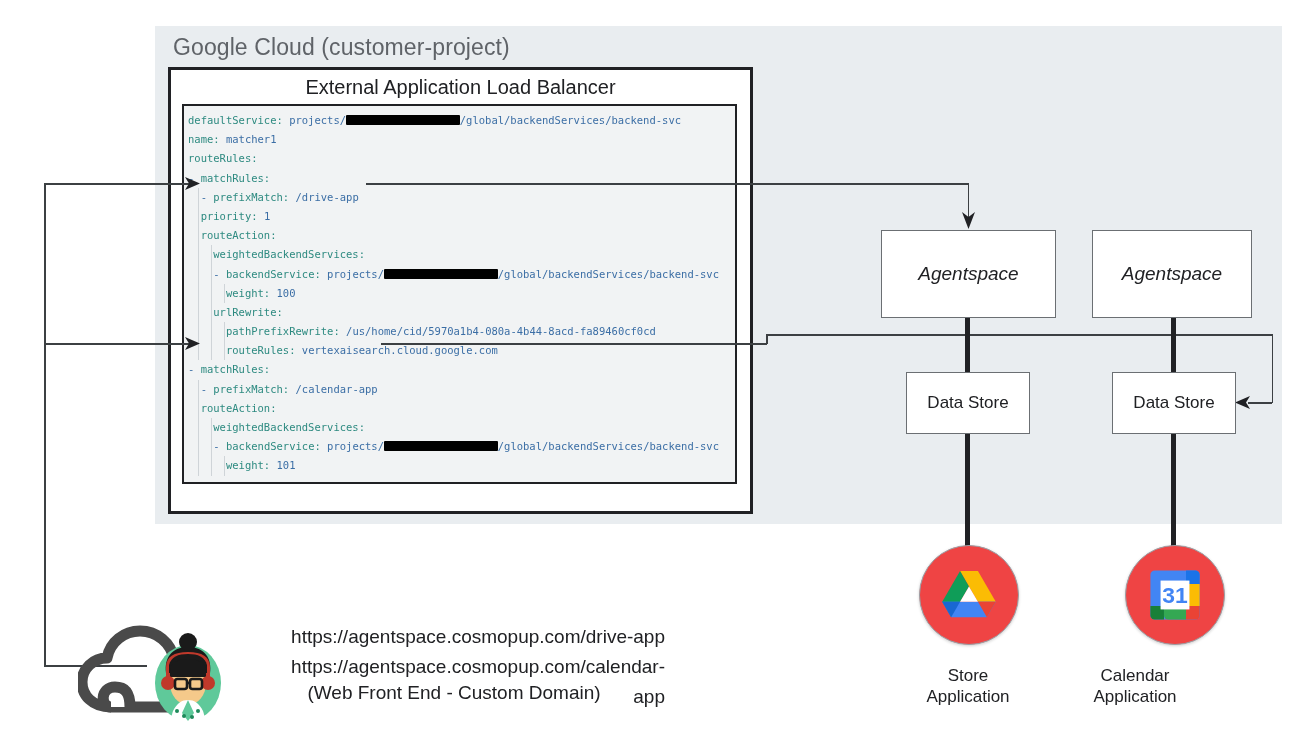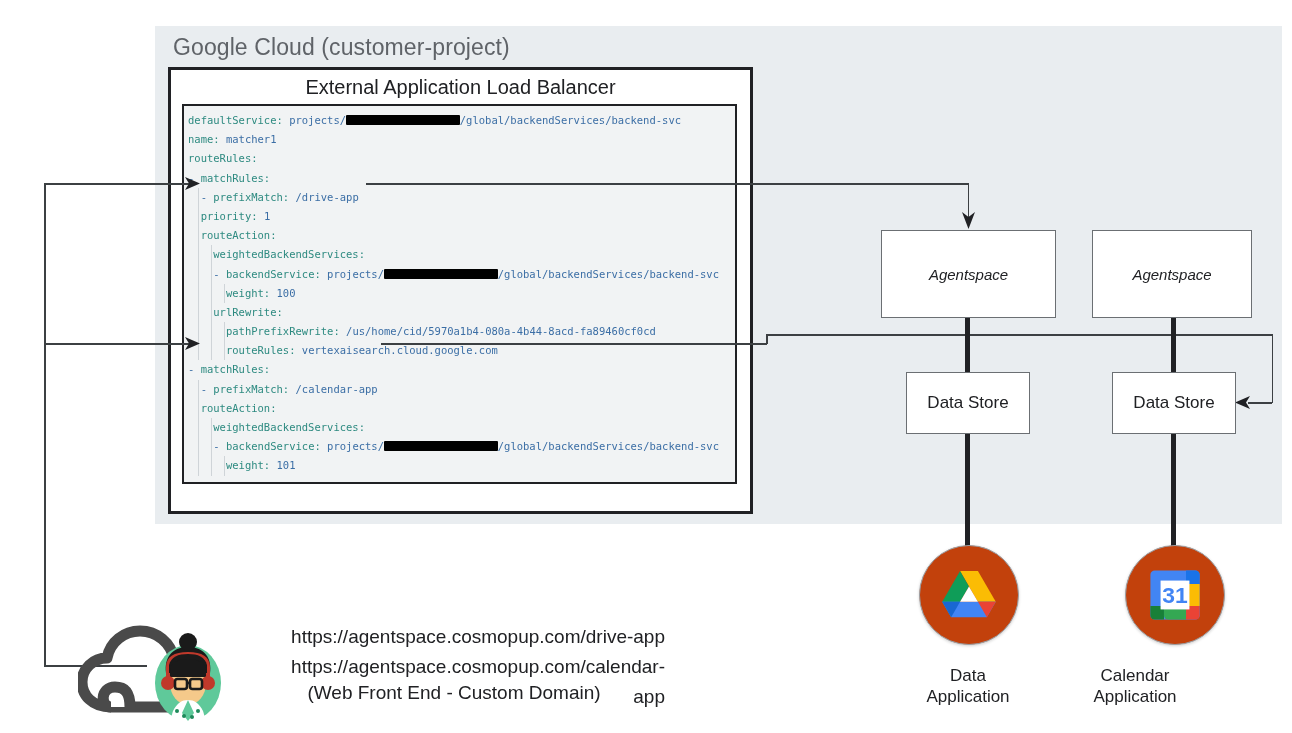--- a/index.html
+++ b/index.html
@@ -51,32 +51,32 @@
   }
   
   .guide{
     position:absolute;top:0;width:1px;height:19.2px;background:#cfd4d8;
   }
 
   
   .node-box{
     position:absolute;background:#ffffff;border:1.5px solid #6b6f73;
     box-sizing:border-box;display:flex;align-items:center;
-    justify-content:center;font-size:15px;color:#202124;
+    justify-content:center;font-size:19px;color:#202124;
   }
   .node-box.italic{font-style:italic;}
   #agentspace-1{left:881px;top:230px;width:175px;height:88px;}
   #agentspace-2{left:1092px;top:230px;width:160px;height:88px;}
   #datastore-1{left:906px;top:372px;width:124px;height:62px;font-size:17px;}
   #datastore-2{left:1112px;top:372px;width:124px;height:62px;font-size:17px;}
 
   
   .app-circle{
     position:absolute;width:98px;height:98px;border-radius:50%;
-    background:#c2410c;border:1.2px solid #9aa0a6;
+    background:#ef4444;border:1.2px solid #9aa0a6;
     box-shadow:0 1px 3px rgba(0,0,0,.18);
     display:flex;align-items:center;justify-content:center;
   }
   #drive-circle{left:919px;top:545px;}
   #calendar-circle{left:1125px;top:545px;}
   .app-caption{
     position:absolute;width:190px;text-align:center;
     font-size:17px;line-height:21px;color:#202124;
   }
   #drive-caption{left:873px;top:665px;}
@@ -181,21 +181,21 @@
     <svg width="54" height="48" viewBox="0 0 87 78">
       <path d="M29 0 L58 0 L87 50 L58 50 Z" fill="#fbbc04"></path>
       <path d="M29 0 L0 50 L14.5 75 L43.5 25 Z" fill="#0f9d58"></path>
       <path d="M0 50 L14.5 75 L72.5 75 L87 50 Z" fill="#4285f4"></path>
       <path d="M0 50 L14.5 75 L29 50 Z" fill="#1967d2"></path>
       <path d="M87 50 L72.5 75 L58 50 Z" fill="#ea4335"></path>
       <path d="M29 50 L43.5 25 L58 50 Z" fill="#ffffff"></path>
     </svg>
   </div>
   <div class="app-caption" id="drive-caption">
-    <div>Data</div>
+    <div>Store</div>
     <div>Application</div>
   </div>
 
   <div class="app-circle" id="calendar-circle">
     <svg width="56" height="56" viewBox="0 0 66 66">
       <rect x="4" y="4" width="58" height="58" rx="5" fill="#4285f4"></rect>
       <path d="M46 4 H57 A5 5 0 0 1 62 9 V20 H46 Z" fill="#1a73e8"></path>
       <path d="M46 20 H62 V46 H46 Z" fill="#fbbc04"></path>
       <path d="M46 46 H62 V57 A5 5 0 0 1 57 62 H46 Z" fill="#ea4335"></path>
       <path d="M20 46 H46 V62 H25 A5 5 0 0 1 20 57 Z" fill="#34a853"></path>

